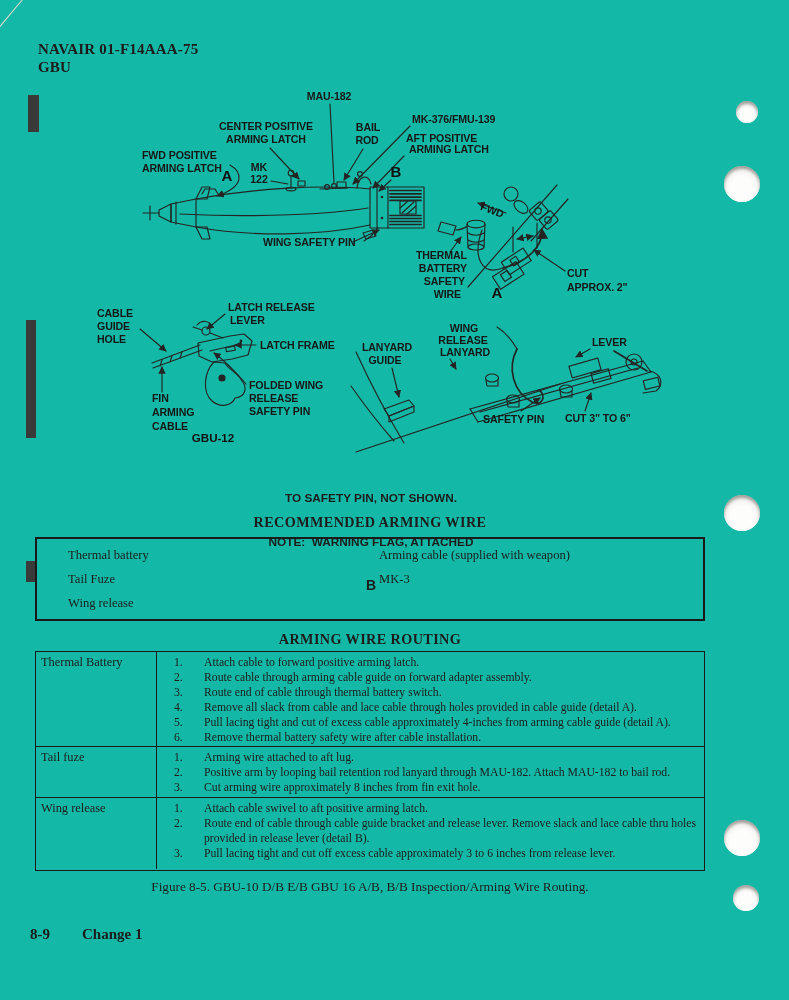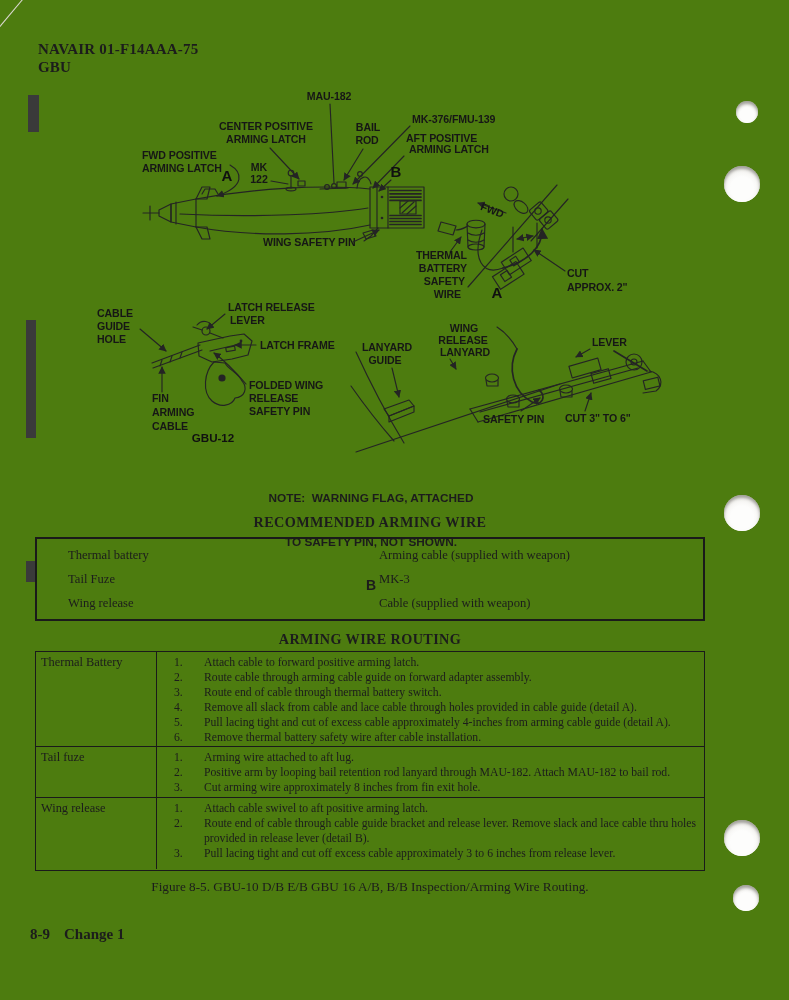--- a/index.html
+++ b/index.html
@@ -1,18 +1,18 @@
 <!DOCTYPE html>
 <html><head>
 <meta charset="utf-8">
 <style>
   * { margin:0; padding:0; box-sizing:border-box; }
   html,body { background:#ffffff; }
   body { font-family:"Liberation Serif", serif; }
-  .page { position:relative; width:789px; height:1000px; background:#4d7c0f; color:#1c1c1c; overflow:hidden; }
+  .page { position:relative; width:789px; height:1000px; background:#14b8a6; color:#1c1c1c; overflow:hidden; }
   .corner-line { position:absolute; left:-9px; top:8px; width:48px; height:1px; background:#dcd9d2; transform:rotate(-50deg); }
 
   .hdr { position:absolute; left:38px; top:40px; font-weight:bold; font-size:15px; line-height:18px; letter-spacing:.2px; }
 
   .changebar { position:absolute; background:#3a3a3a; }
   .cb1 { left:28px; top:95px;  width:11px; height:37px; }
   .cb2 { left:26px; top:320px; width:10px; height:118px; }
   .cb3 { left:26px; top:561px; width:9px;  height:21px; }
 
   .hole { position:absolute; border-radius:50%;
@@ -50,21 +50,21 @@
   .t2row.r1 { border-top:none; height:94px; }
   .t2row.r2 { height:51px; }
   .t2row.r3 { height:72px; }
   .t2 .lab { flex:0 0 121px; border-right:1.4px solid #1a1a1a; padding:3px 2px 0 5px; font-size:12.4px; }
   .t2 .steps { flex:1; list-style:none; counter-reset:stp; padding:3px 3px 0 0; }
   .t2 .steps li { counter-increment:stp; position:relative; padding-left:47px; line-height:15px; }
   .t2 .steps li::before { content:counter(stp) "."; position:absolute; left:17px; }
 
   .figcap { position:absolute; left:0; top:879px; width:740px; text-align:center; font-weight:normal; font-size:13.2px; }
   .footer { position:absolute; left:30px; top:926px; font-weight:bold; font-size:15px; }
-  .footer .chg { margin-left:14px;text-align:center; }
+  .footer .chg { margin-left:32px;text-align:center; }
 </style>
 </head>
 <body>
 
 <div class="page">
   <div class="corner-line"></div>
 
   <div class="hdr">
     <div>NAVAIR 01-F14AAA-75</div>
     <div>GBU</div>
@@ -260,39 +260,38 @@
       <text class="lbl" x="592" y="346">LEVER</text>
       <line class="ln" x1="590" y1="349" x2="576" y2="357" marker-end="url(#arw)"></line>
       <text class="lbl" x="483" y="423">SAFETY PIN</text>
       <line class="ln" x1="521" y1="411" x2="540" y2="398" marker-end="url(#arw)"></line>
       <text class="lbl" x="565" y="422">CUT 3" TO 6"</text>
       <line class="ln" x1="585" y1="411" x2="591" y2="393" marker-end="url(#arw)"></line>
     </g>
   </svg>
 
   <div class="note">
+    <div>TO SAFETY PIN, NOT SHOWN.</div>
     <div>NOTE:  WARNING FLAG, ATTACHED</div>
-    <div>TO SAFETY PIN, NOT SHOWN.</div>
     <div class="b-mark">B</div>
   </div>
 
   <div class="sect-title st1">RECOMMENDED ARMING WIRE</div>
 
   <section class="t1">
     <div class="t1row">
       <span class="c1">Thermal battery</span>
       <span class="c2">Arming cable (supplied with weapon)</span>
     </div>
     <div class="t1row">
       <span class="c1">Tail Fuze</span>
       <span class="c2">MK-3</span>
     </div>
     <div class="t1row">
       <span class="c1">Wing release</span>
-      <span class="c2">Cable (supplied with weapon)</span>
     </div>
   </section>
 
   <div class="sect-title st2">ARMING WIRE ROUTING</div>
 
   <section class="t2">
     <div class="t2row r1">
       <div class="lab">Thermal Battery</div>
       <ol class="steps">
         <li><span>Attach cable to forward positive arming latch.</span></li>

